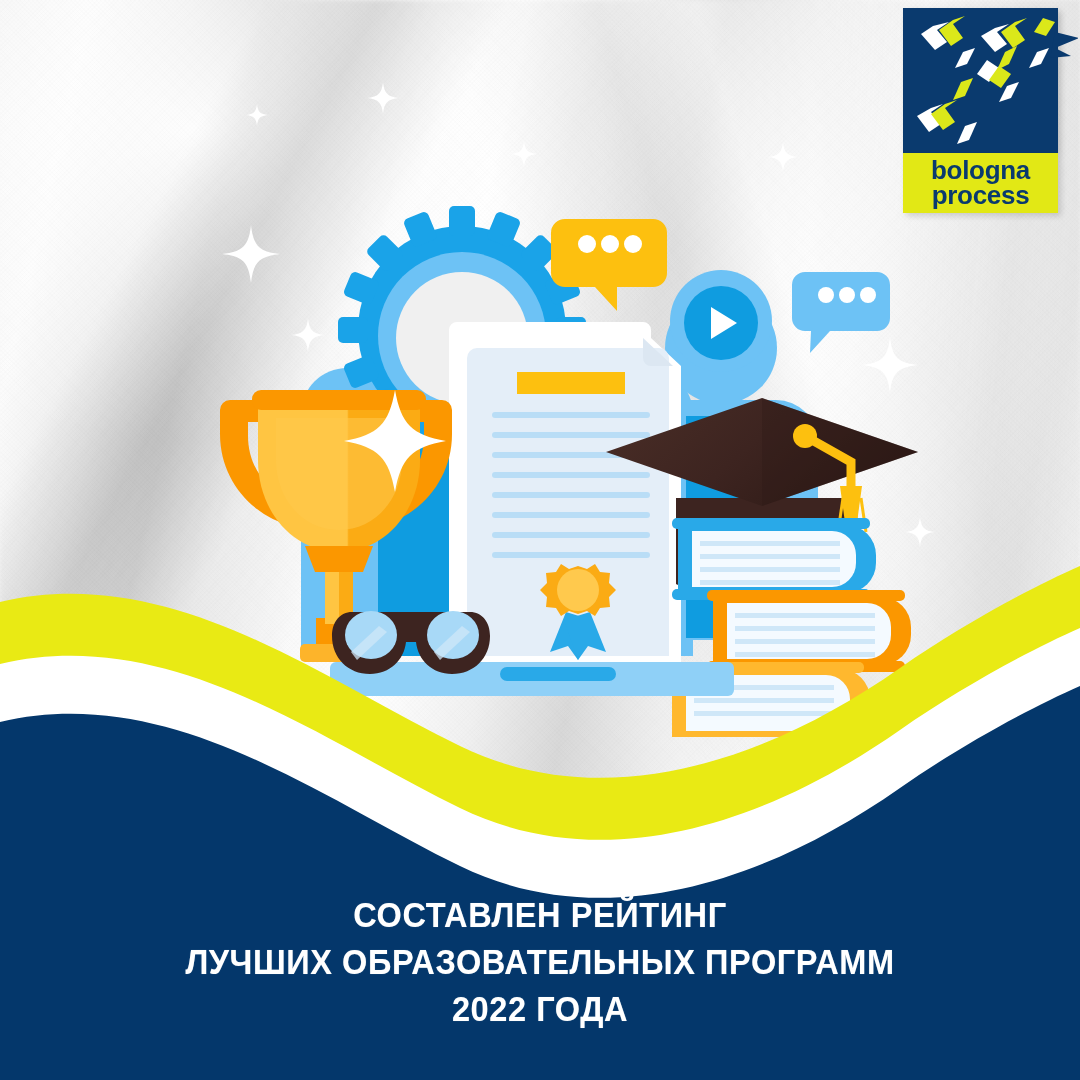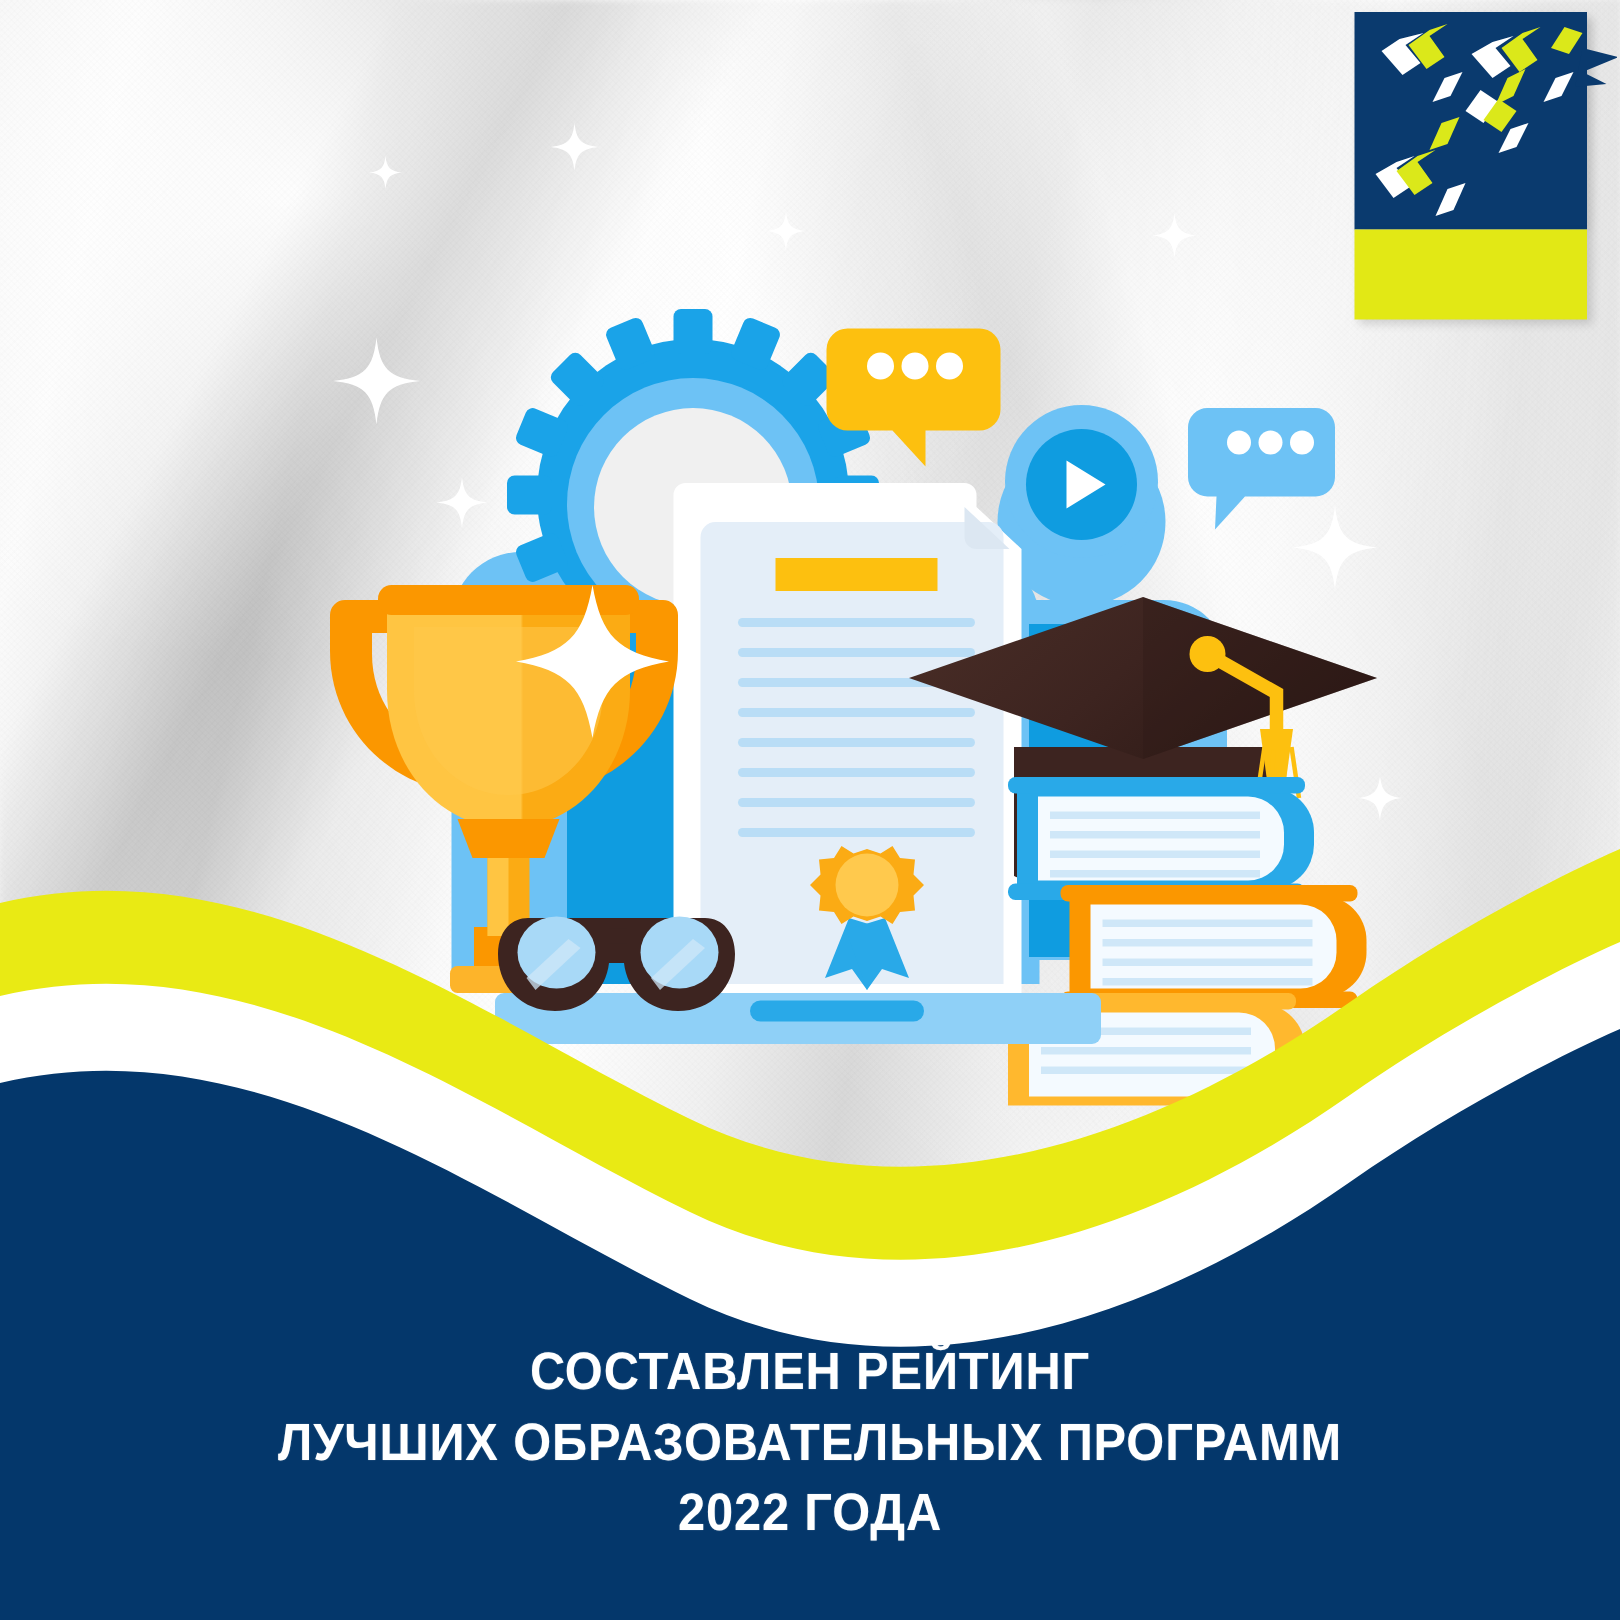--- a/index.html
+++ b/index.html
@@ -361,15 +361,19 @@
       <path d="M102 44 L114 38 L106 56 L94 62 Z" fill="#dbe81a"></path>
 
       <path d="M58 74 L70 70 L62 88 L50 92 Z" fill="#dbe81a"></path>
       <path d="M104 78 L116 74 L108 90 L96 94 Z" fill="#ffffff"></path>
 
       <path d="M40 96 L28 104 L38 116 L26 124 L14 108 L28 100 Z" fill="#ffffff"></path>
       <path d="M54 92 L42 100 L52 114 L40 122 L28 106 L42 96 Z" fill="#dbe81a"></path>
       <path d="M62 118 L74 114 L66 132 L54 136 Z" fill="#ffffff"></path>
     </svg>
     <div class="band"></div>
+    <div class="wordmark">
+      <span class="w1">bologna</span>
+      <span class="w2">process</span>
+    </div>
   </div>
 
 </div>
 
 </body></html>

